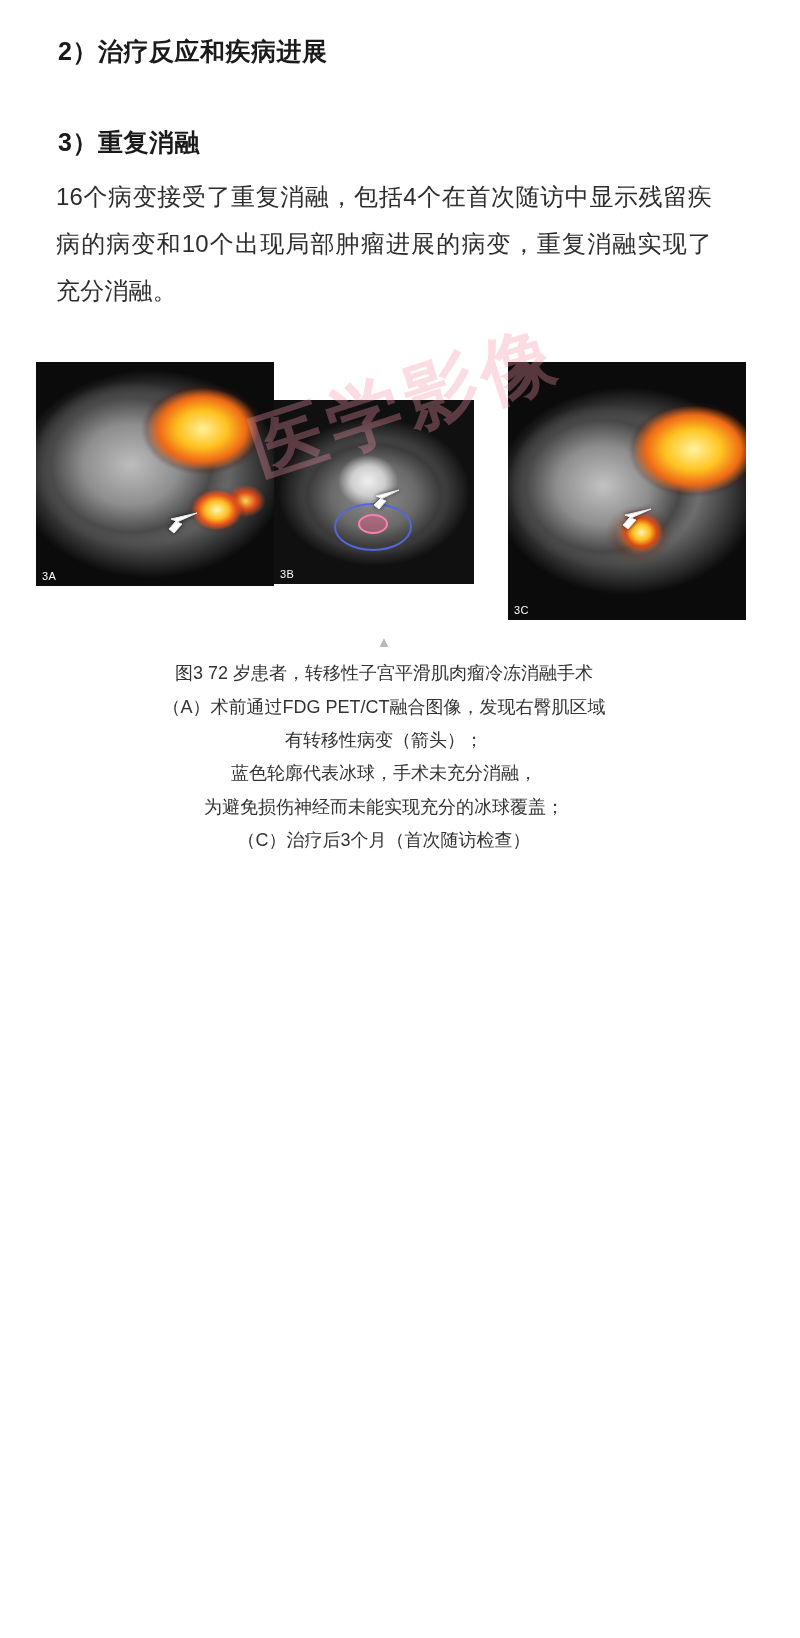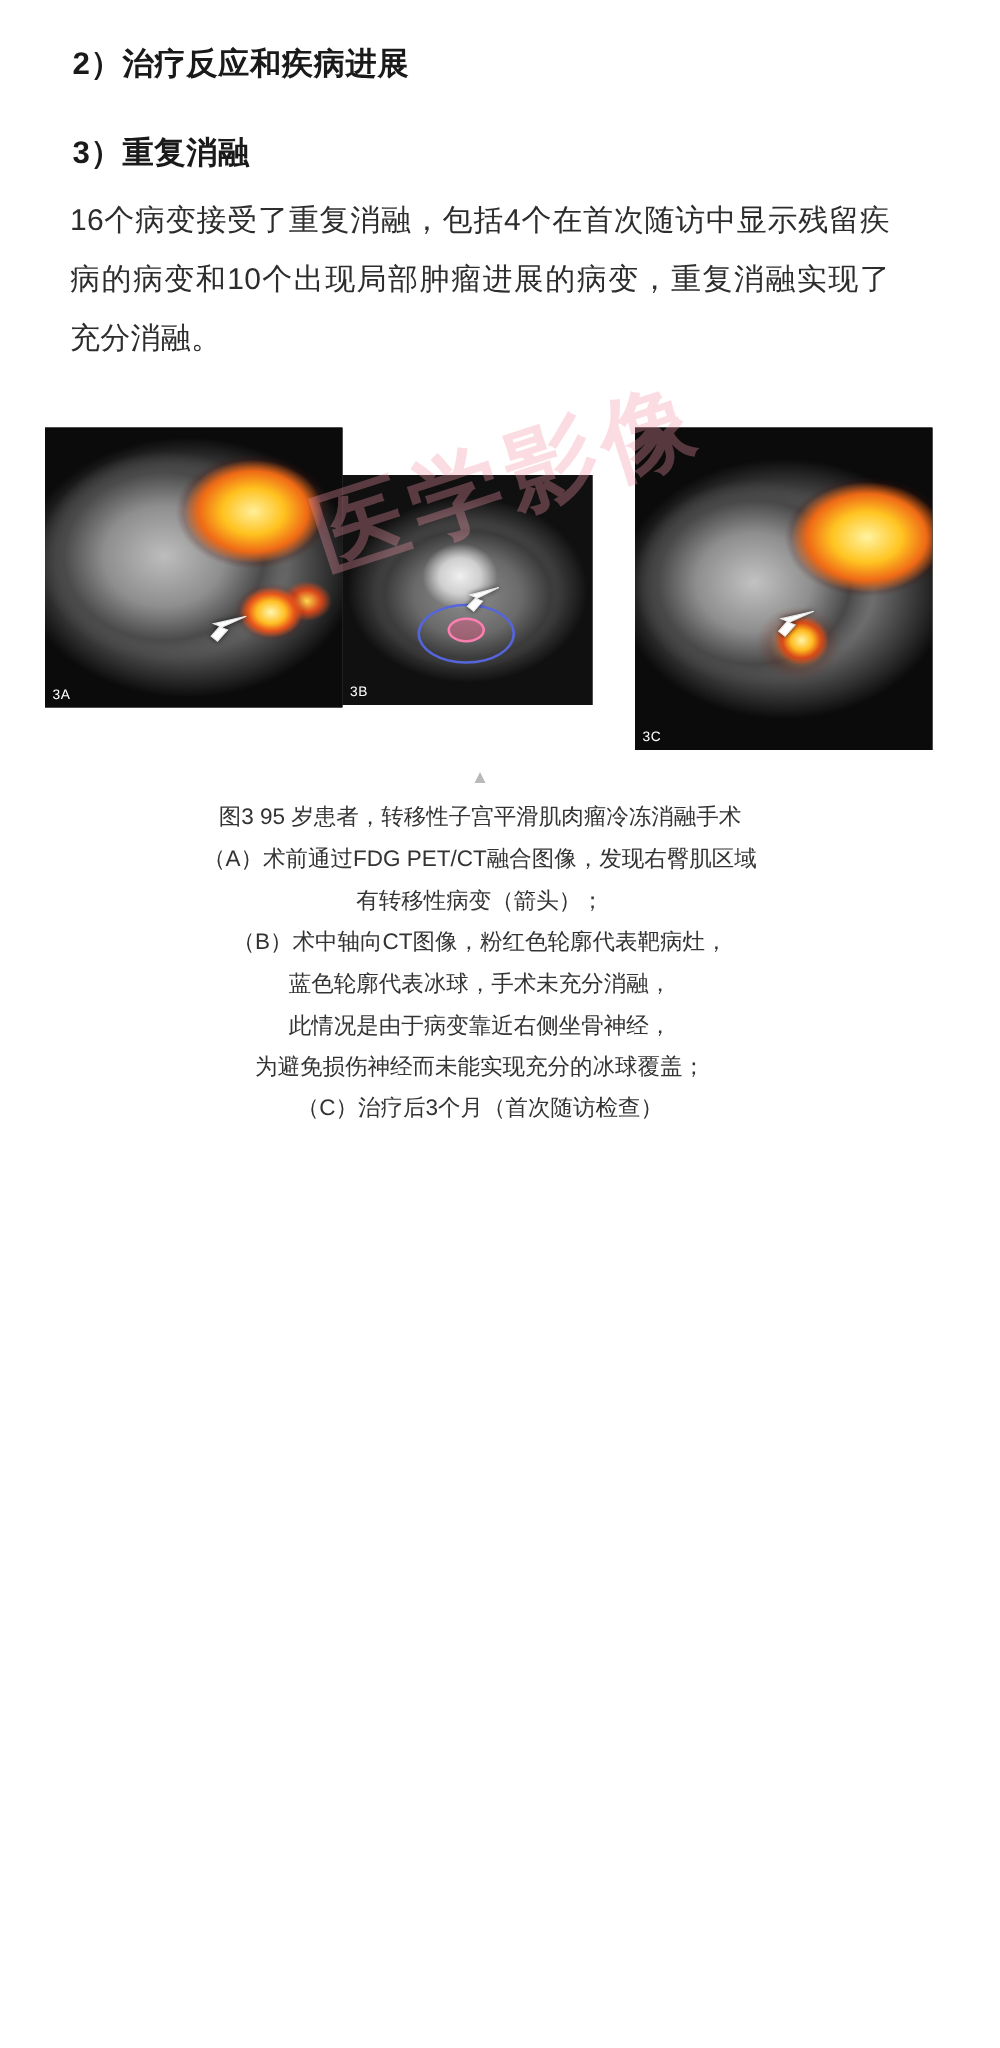--- a/index.html
+++ b/index.html
@@ -23,21 +23,21 @@
   }
   .section-heading {
     font-size: 25px;
     font-weight: bold;
     color: #1a1a1a;
     letter-spacing: 0.5px;
     margin: 0 0 14px 2px;
     line-height: 1.4;
   }
   .section-heading.second {
-    margin-top: 36px;
+    margin-top: 56px;
   }
   .body-text {
     font-size: 24px;
     line-height: 1.95;
     color: #2d2d2d;
     text-align: justify;
     text-justify: inter-ideograph;
     margin: 0;
     letter-spacing: 0.2px;
   }
@@ -219,24 +219,22 @@
           </svg>
         </div>
         <span class="tag">3C</span>
       </div>
 
     </div>
 
     <div class="caret">▲</div>
 
     <div class="caption">
-      <span class="line">图3  95 岁患者，转移性子宫平滑肌肉瘤冷冻消融手术</span>
+      <span class="line">图3  72 岁患者，转移性子宫平滑肌肉瘤冷冻消融手术</span>
       <span class="line">（A）术前通过FDG PET/CT融合图像，发现右臀肌区域</span>
       <span class="line">有转移性病变（箭头）；</span>
-      <span class="line">（B）术中轴向CT图像，粉红色轮廓代表靶病灶，</span>
       <span class="line">蓝色轮廓代表冰球，手术未充分消融，</span>
-      <span class="line">此情况是由于病变靠近右侧坐骨神经，</span>
       <span class="line">为避免损伤神经而未能实现充分的冰球覆盖；</span>
       <span class="line">（C）治疗后3个月（首次随访检查）</span>
     </div>
 
   </div>
 </div>
 
 </body></html>

